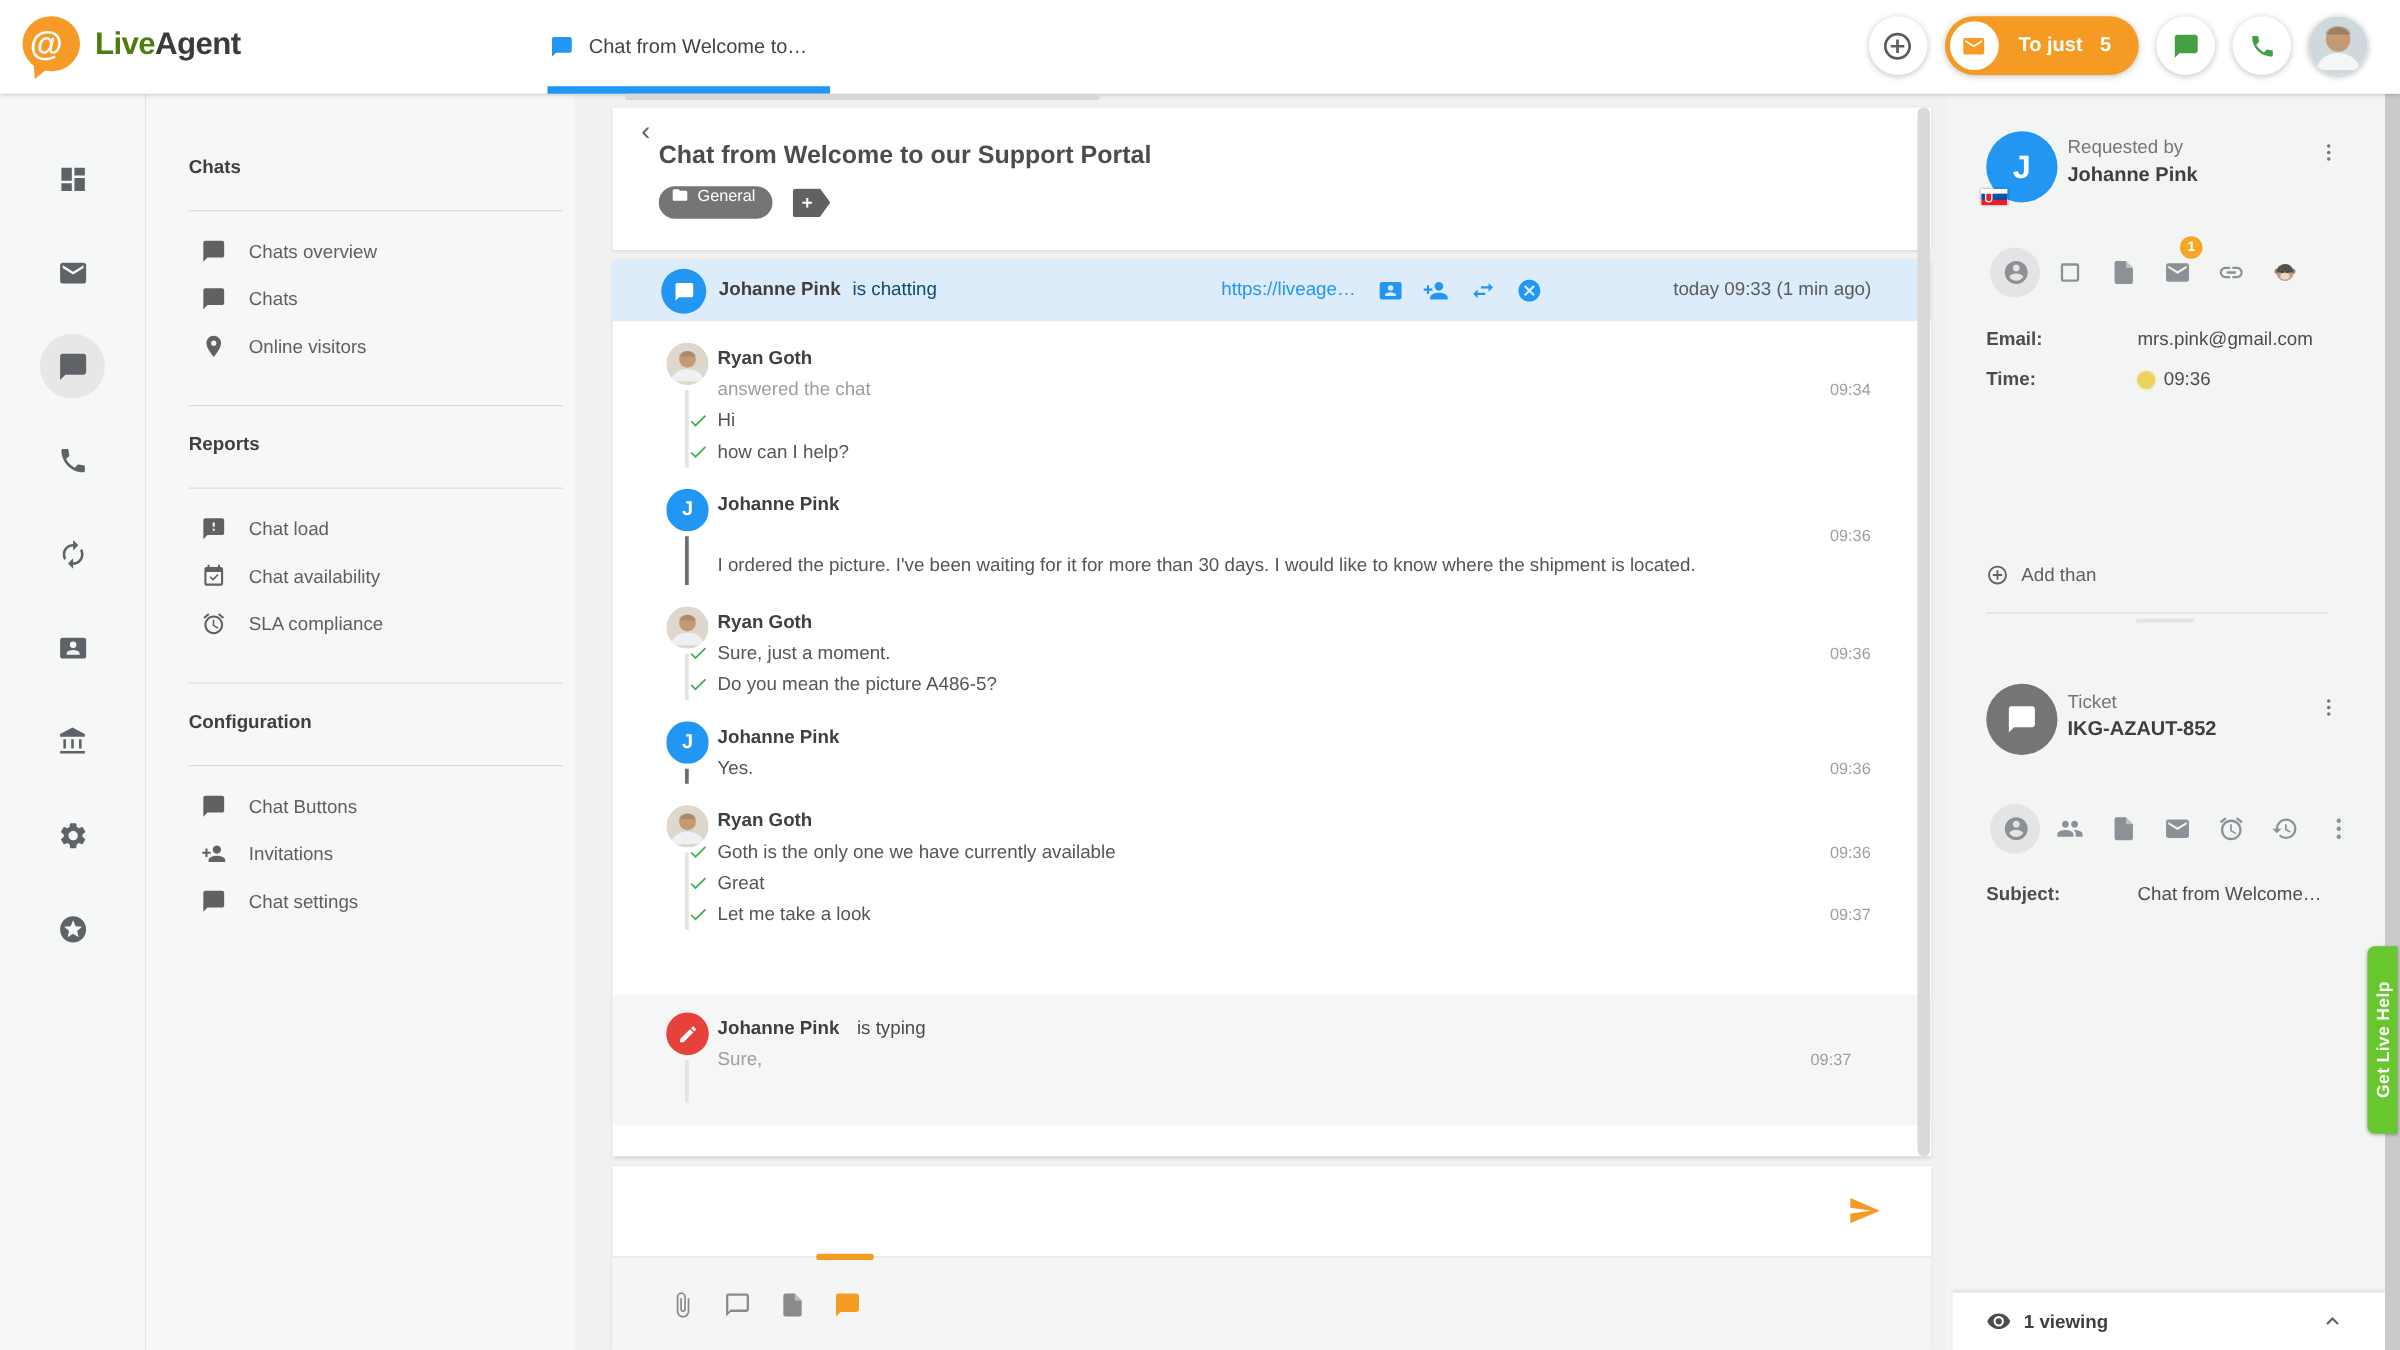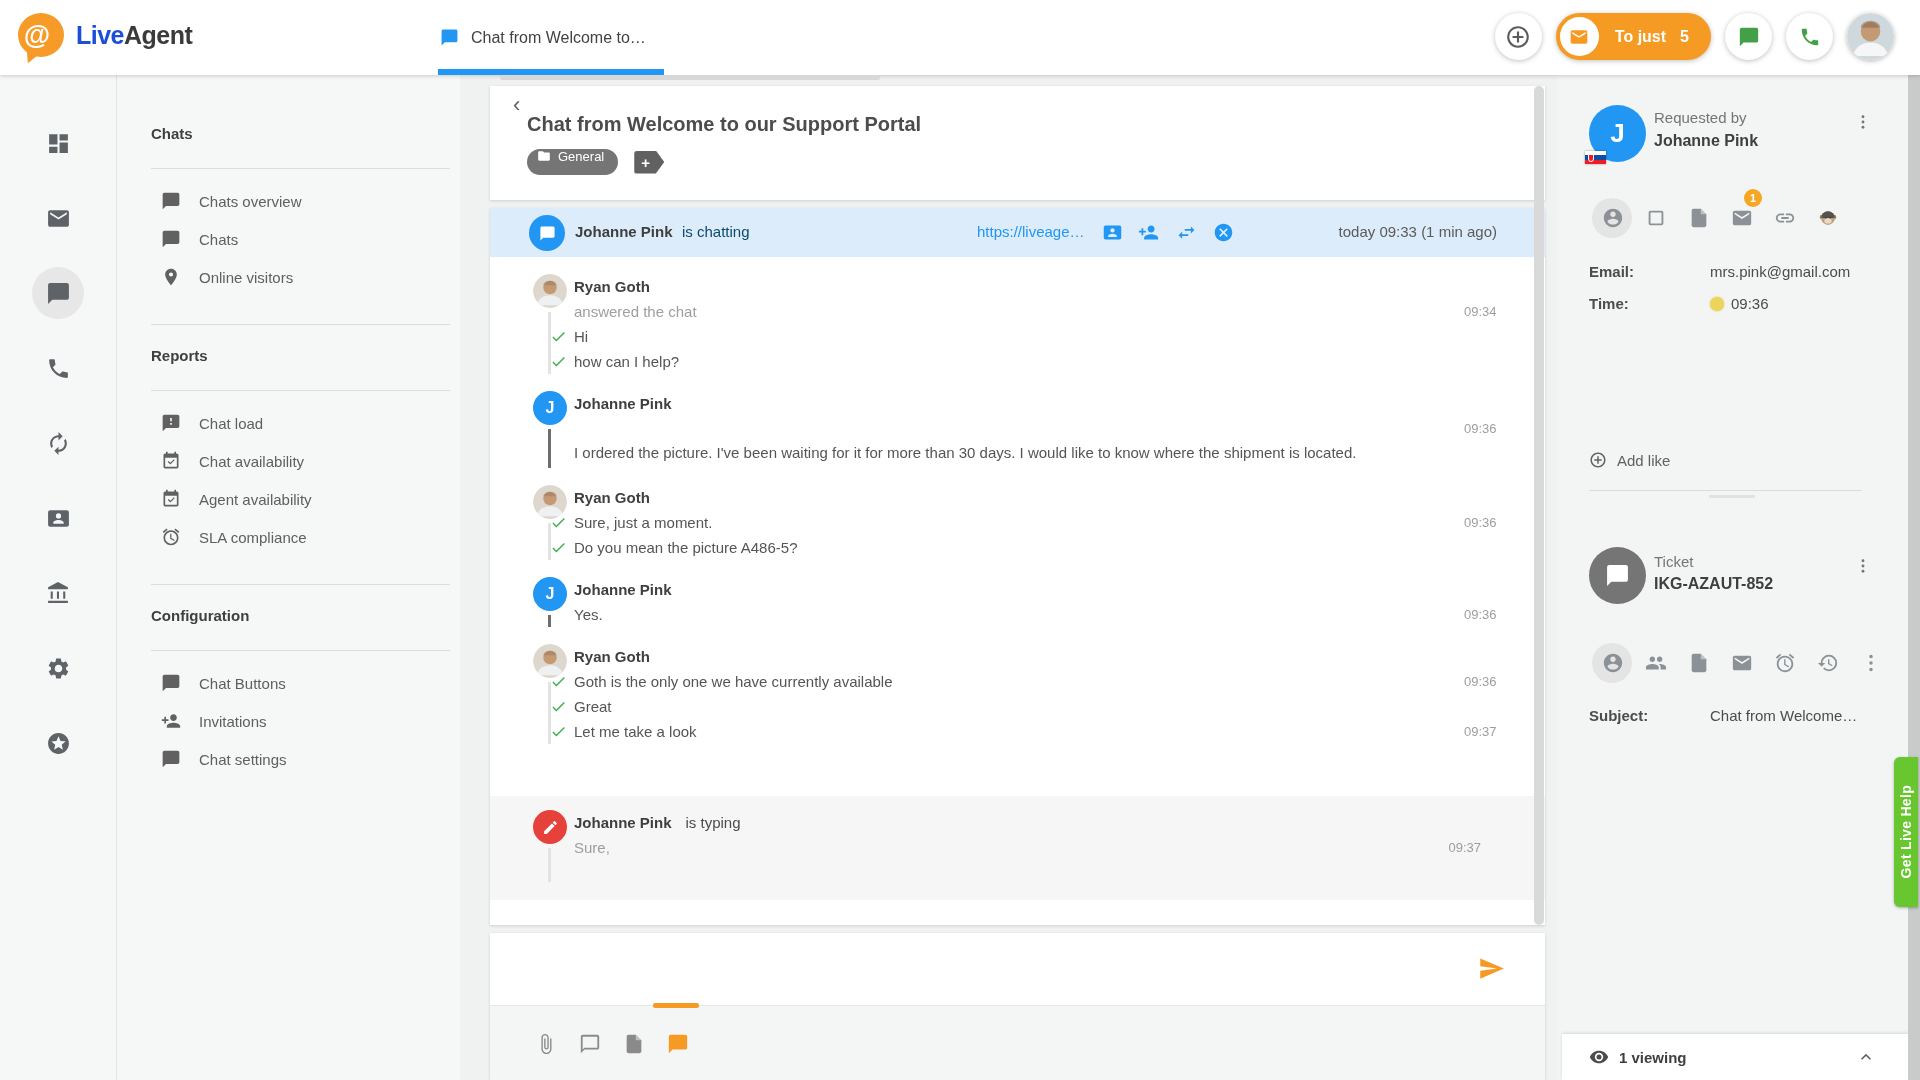--- a/index.html
+++ b/index.html
@@ -16,21 +16,21 @@
   #topbar{position:absolute;left:0;top:0;width:1920px;height:75px;background:#fff;
     box-shadow:0 1px 4px rgba(0,0,0,.18);z-index:30;}
   #logo{position:absolute;left:18px;top:13px;display:flex;align-items:center;gap:12px;}
   #logo-bubble{position:relative;width:46px;height:44px;}
   #logo-bubble .bub{position:absolute;inset:0;background:#f79b28;border-radius:50% 50% 50% 50%;}
   #logo-bubble .tail{position:absolute;left:6px;bottom:-7px;width:0;height:0;
     border-left:6px solid transparent;border-right:9px solid transparent;border-top:14px solid #f79b28;transform:rotate(18deg);}
   #logo-bubble .at{position:absolute;inset:0;display:flex;align-items:center;justify-content:center;
     color:#fff;font-size:27px;font-weight:bold;padding-right:8px;}
   #logo-text{font-size:25px;font-weight:bold;letter-spacing:-.5px;color:#3b3b3b;}
-  #logo-text .live{color:#1d4ed8;}
+  #logo-text .live{color:#4d7c0f;}
   #tab{position:absolute;left:438px;top:0;height:75px;width:226px;display:flex;align-items:center;gap:12px;padding-left:2px;cursor:pointer;}
   #tab .icn-box{width:19px;height:19px;color:#2196f3;}
   #tab-label{font-size:16px;color:#424242;white-space:nowrap;}
   #tab-underline{position:absolute;left:438px;top:69px;width:226px;height:6px;background:#2196f3;}
   #tabstrip-scroll{position:absolute;left:500px;top:75px;width:380px;height:5px;background:#d8d8d8;border-radius:3px;}
   #topbar-right{position:absolute;right:26px;top:13px;display:flex;align-items:center;gap:14px;}
   .round-btn{width:47px;height:47px;border-radius:50%;background:#fff;box-shadow:0 1px 5px rgba(0,0,0,.25);
     display:flex;align-items:center;justify-content:center;cursor:pointer;}
   .round-btn .icn-box{width:26px;height:26px;}
   #new-button{color:#5c5c5c;}
@@ -347,28 +347,20 @@
       <span class="icn-box ">
         <svg viewBox="0 0 24 24">
           <path d="M19 3h-1V1h-2v2H8V1H6v2H5c-1.11 0-1.99.9-1.99 2L3 19c0 1.1.89 2 2 2h14c1.1 0 2-.9 2-2V5c0-1.1-.9-2-2-2zm0 16H5V8h14v11zm-2.47-8.06l-1.06-1.06-4.24 4.24-2.12-2.12-1.06 1.06 3.18 3.18 5.3-5.3z"></path>
         </svg>
       </span>
       <span class="nav-label">Chat availability</span>
     </div>
     <div class="nav-item">
       <span class="icn-box ">
         <svg viewBox="0 0 24 24">
-          <path d="M19 3h-1V1h-2v2H8V1H6v2H5c-1.11 0-1.99.9-1.99 2L3 19c0 1.1.89 2 2 2h14c1.1 0 2-.9 2-2V5c0-1.1-.9-2-2-2zm0 16H5V8h14v11zm-2.47-8.06l-1.06-1.06-4.24 4.24-2.12-2.12-1.06 1.06 3.18 3.18 5.3-5.3z"></path>
-        </svg>
-      </span>
-      <span class="nav-label">Agent availability</span>
-    </div>
-    <div class="nav-item">
-      <span class="icn-box ">
-        <svg viewBox="0 0 24 24">
           <path d="M22 5.72l-4.6-3.86-1.29 1.53 4.6 3.86L22 5.72zM7.88 3.39L6.6 1.86 2 5.71l1.29 1.53 4.59-3.85zM12.5 8H11v6l4.75 2.85.75-1.23-4-2.37V8zM12 4c-4.97 0-9 4.03-9 9s4.02 9 9 9c4.97 0 9-4.03 9-9s-4.03-9-9-9zm0 16c-3.87 0-7-3.13-7-7s3.13-7 7-7 7 3.13 7 7-3.13 7-7 7z"></path>
         </svg>
       </span>
       <span class="nav-label">SLA compliance</span>
     </div>
     <div class="nav-sep pre"></div>
     <div class="nav-title later">Configuration</div>
     <div class="nav-sep post"></div>
     <div class="nav-item">
       <span class="icn-box ">
@@ -698,21 +690,21 @@
   <div id="req-fields">
       <div class="field-row" id="req-field-0"><span class="field-label">Email:</span><span class="field-value">mrs.pink@gmail.com</span></div>
       <div class="field-row" id="req-field-1"><span class="field-label">Time:</span><span class="field-value"><span class="field-dot"></span>09:36</span></div>
     </div>
   <div id="add-field">
     <span class="icn-box">
         <svg viewBox="0 0 24 24">
           <path d="M13 7h-2v4H7v2h4v4h2v-4h4v-2h-4V7zm-1-5C6.48 2 2 6.48 2 12s4.48 10 10 10 10-4.48 10-10S17.52 2 12 2zm0 18c-4.41 0-8-3.59-8-8s3.59-8 8-8 8 3.59 8 8-3.59 8-8 8z"></path>
         </svg>
       </span>
-    <span>Add like</span>
+    <span>Add than</span>
   </div>
   <div id="panel-sep"></div>
   <div id="panel-handle"></div>
   <div id="ticket-avatar">
     <span class="icn-box">
         <svg viewBox="0 0 24 24">
           <path d="M20 2H4c-1.1 0-2 .9-2 2v18l4-4h14c1.1 0 2-.9 2-2V4c0-1.1-.9-2-2-2z"></path>
         </svg>
       </span>
   </div>

